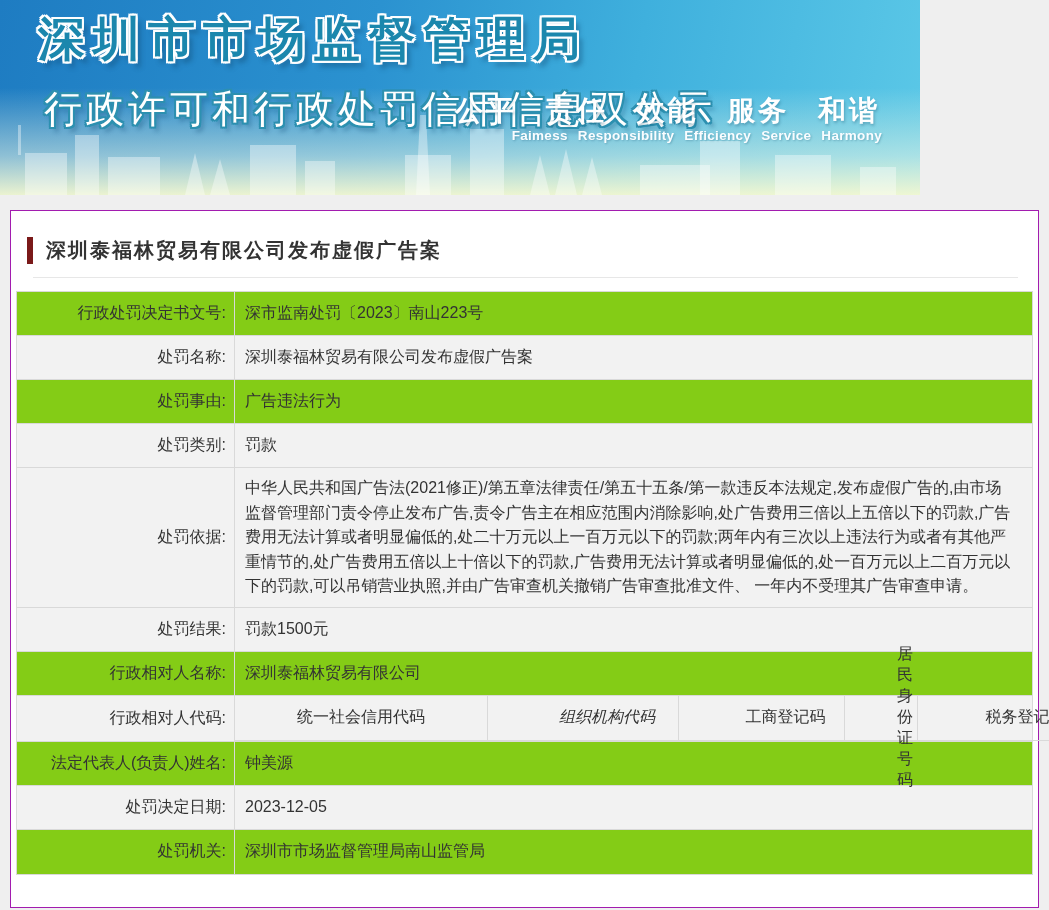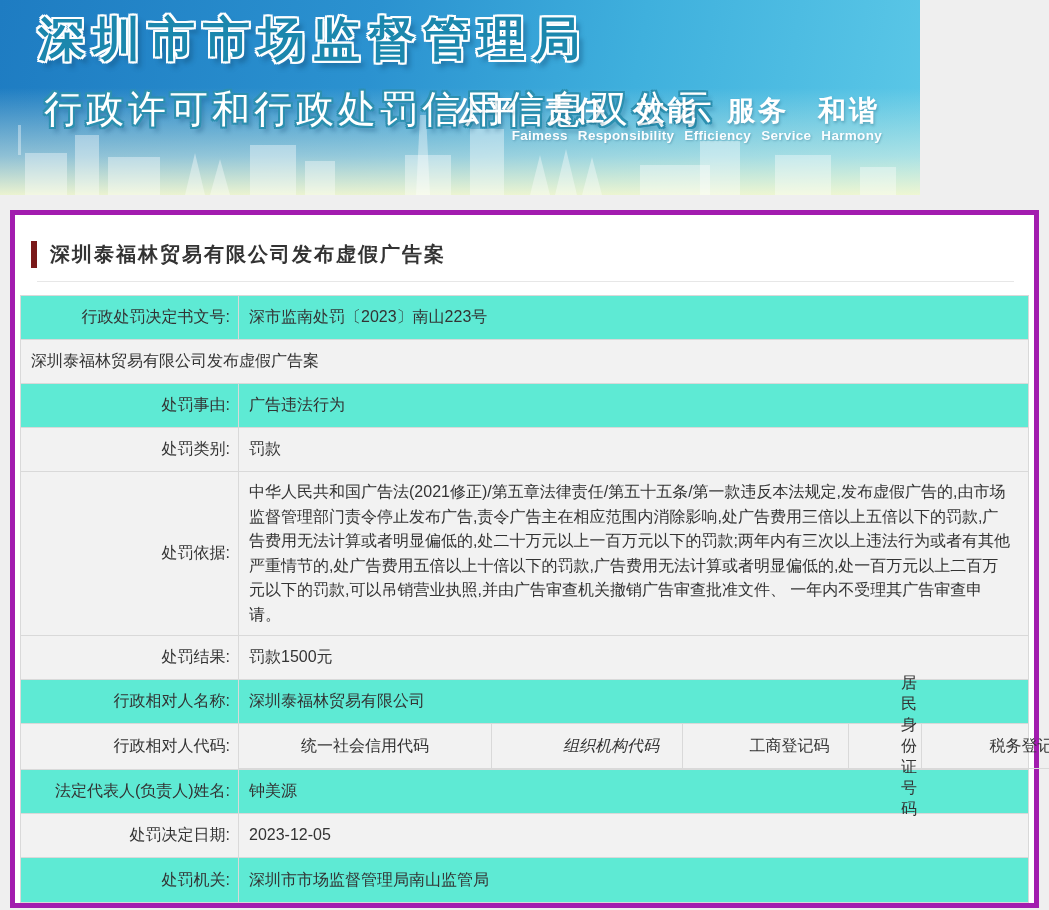--- a/index.html
+++ b/index.html
@@ -61,21 +61,21 @@
     color:#fafdff;
     text-shadow:1px 1px 2px rgba(20,80,110,0.3);
     white-space:nowrap;
   }
 
   
   .panel {
     position:absolute; left:10px; top:210px;
     width:1029px; height:698px;
     background:#ffffff;
-    border:5px solid #a21caf;
+    border:1px solid #a21caf;
   }
   .case-title-row {
     display:flex; align-items:center;
     padding:26px 20px 0 16px;
   }
   .title-marker {
     width:6px; height:27px;
     background:#7a1919;
     margin-right:13px;
     flex:0 0 6px;
@@ -92,21 +92,21 @@
   
   .ptable {
     margin:13px 5px 0 5px;
     border:1px solid #d9d9d9;
     font-size:16px; color:#333333;
   }
   .trow {
     display:flex;
     min-height:44px;
     border-bottom:1px solid #d9d9d9;
-    background:#5eead4;
+    background:#84cc16;
   }
   .trow:last-child { border-bottom:none; }
   .trow.shade { background:#f2f2f2; }
   .tlabel {
     flex:0 0 218px; width:218px;
     display:flex; align-items:center; justify-content:flex-end;
     padding:4px 8px 4px 4px;
     border-right:1px solid #d9d9d9;
     text-align:right;
   }
@@ -176,20 +176,21 @@
   <div class="divider"></div>
 
   <div class="ptable">
 
     <div class="trow">
       <div class="tlabel">行政处罚决定书文号:</div>
       <div class="tvalue">深市监南处罚〔2023〕南山223号</div>
     </div>
 
     <div class="trow shade">
+      <div class="tlabel">处罚名称:</div>
       <div class="tvalue">深圳泰福林贸易有限公司发布虚假广告案</div>
     </div>
 
     <div class="trow">
       <div class="tlabel">处罚事由:</div>
       <div class="tvalue">广告违法行为</div>
     </div>
 
     <div class="trow shade">
       <div class="tlabel">处罚类别:</div>

